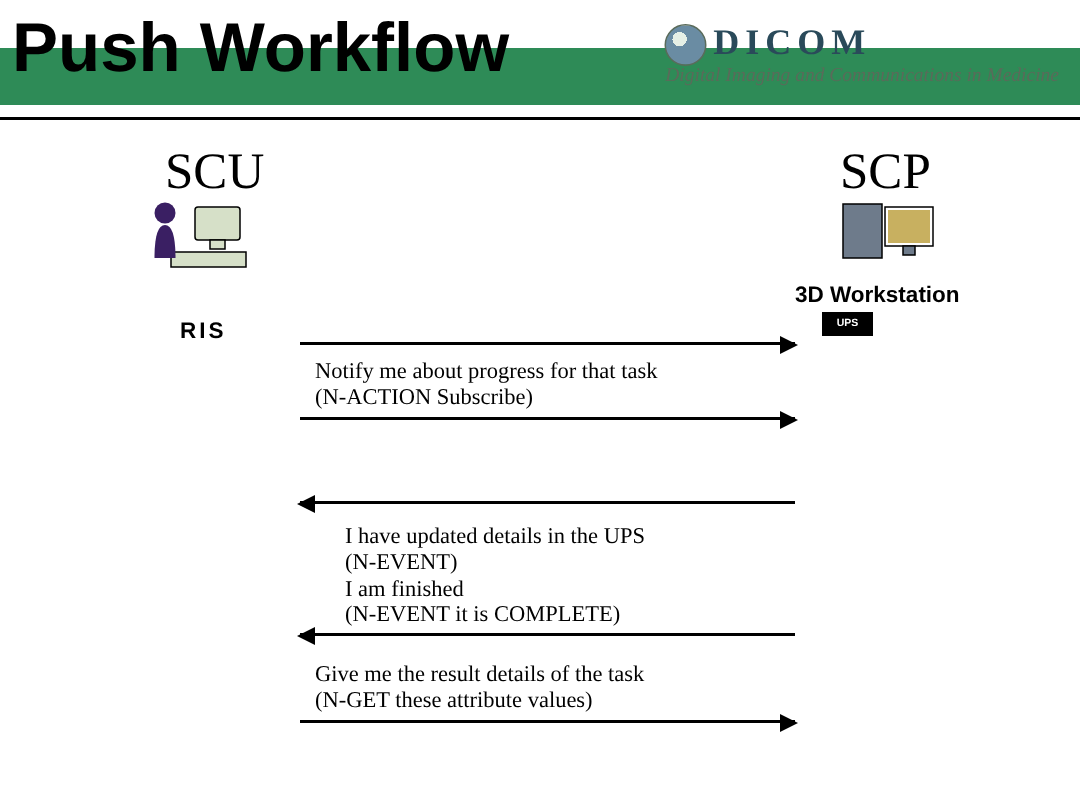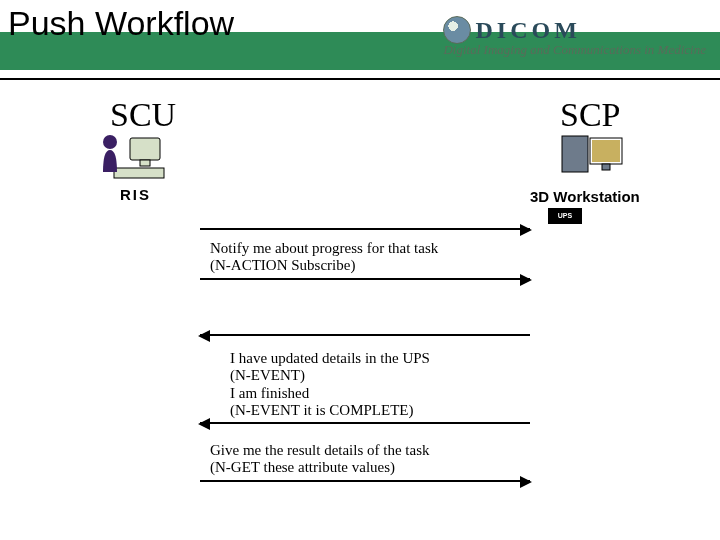--- a/index.html
+++ b/index.html
@@ -1,28 +1,28 @@
 <!DOCTYPE html>
 <html><head>
 <meta charset="utf-8">
 <style>
   html,body{margin:0;padding:0;width:720px;height:540px;font-family:"Times New Roman",serif;background:#fff;color:#000}
   .header{position:relative;height:78px;border-bottom:2px solid #000}
   .header-band{position:absolute;left:0;right:0;top:32px;height:38px;background:#2e8b57}
-  .title{position:absolute;left:8px;top:4px;font-family:Arial,Helvetica,sans-serif;font-size:34px;font-weight:400;color:#000;z-index:2}
+  .title{position:absolute;left:8px;top:4px;font-family:Arial,Helvetica,sans-serif;font-size:46px;font-weight:700;color:#000;z-index:2}
   .logo{position:absolute;right:14px;top:16px;z-index:3;text-align:left}
-  .logo-main{display:flex;align-items:center;gap:4px}
+  .logo-main{display:flex;align-items:flex-start;gap:4px}
   .globe{width:26px;height:26px;border-radius:50%;background:radial-gradient(circle at 35% 35%,#e6f0e6 0 20%,#6a8ca3 20% 100%);border:1px solid #5a6b5a}
   .dicom{font-family:Georgia,"Times New Roman",serif;font-size:24px;letter-spacing:4px;color:#2a4a5a;font-weight:700}
   .logo-sub{font-family:Georgia,serif;font-size:13px;font-style:italic;color:#5a6b5a;margin-top:-2px}
   .stage{position:relative;width:720px;height:462px}
   .scu-h{position:absolute;left:110px;top:16px;font-size:34px;font-family:"Times New Roman",serif}
   .scp-h{position:absolute;left:560px;top:16px;font-size:34px;font-family:"Times New Roman",serif}
   .ris-img{position:absolute;left:96px;top:52px;width:70px;height:54px}
-  .ris-lbl{position:absolute;left:120px;top:106px;font-family:Arial,sans-serif;font-weight:700;font-size:15px;letter-spacing:2px}
+  .ris-lbl{position:absolute;left:120px;top:132px;font-family:Arial,sans-serif;font-weight:700;font-size:15px;letter-spacing:2px}
   .ws-img{position:absolute;left:560px;top:52px;width:64px;height:48px}
   .ws-lbl{position:absolute;left:530px;top:108px;font-family:Arial,sans-serif;font-weight:700;font-size:15px}
   .ups{position:absolute;left:548px;top:128px;width:34px;height:16px;background:#000;color:#fff;font-family:Arial,sans-serif;font-size:7px;font-weight:700;text-align:center;line-height:16px}
   .msg{position:absolute;left:210px;width:310px;font-size:15px;line-height:1.15}
   .ind{position:absolute;left:230px;width:290px;font-size:15px;line-height:1.15}
   .arrow{position:absolute;left:200px;width:330px;height:0;border-top:2px solid #000}
   .arrow::after{content:"";position:absolute;top:-6px;width:0;height:0;border-top:6px solid transparent;border-bottom:6px solid transparent}
   .arrow.r::after{right:-2px;border-left:12px solid #000}
   .arrow.l::after{left:-2px;border-right:12px solid #000}
   

